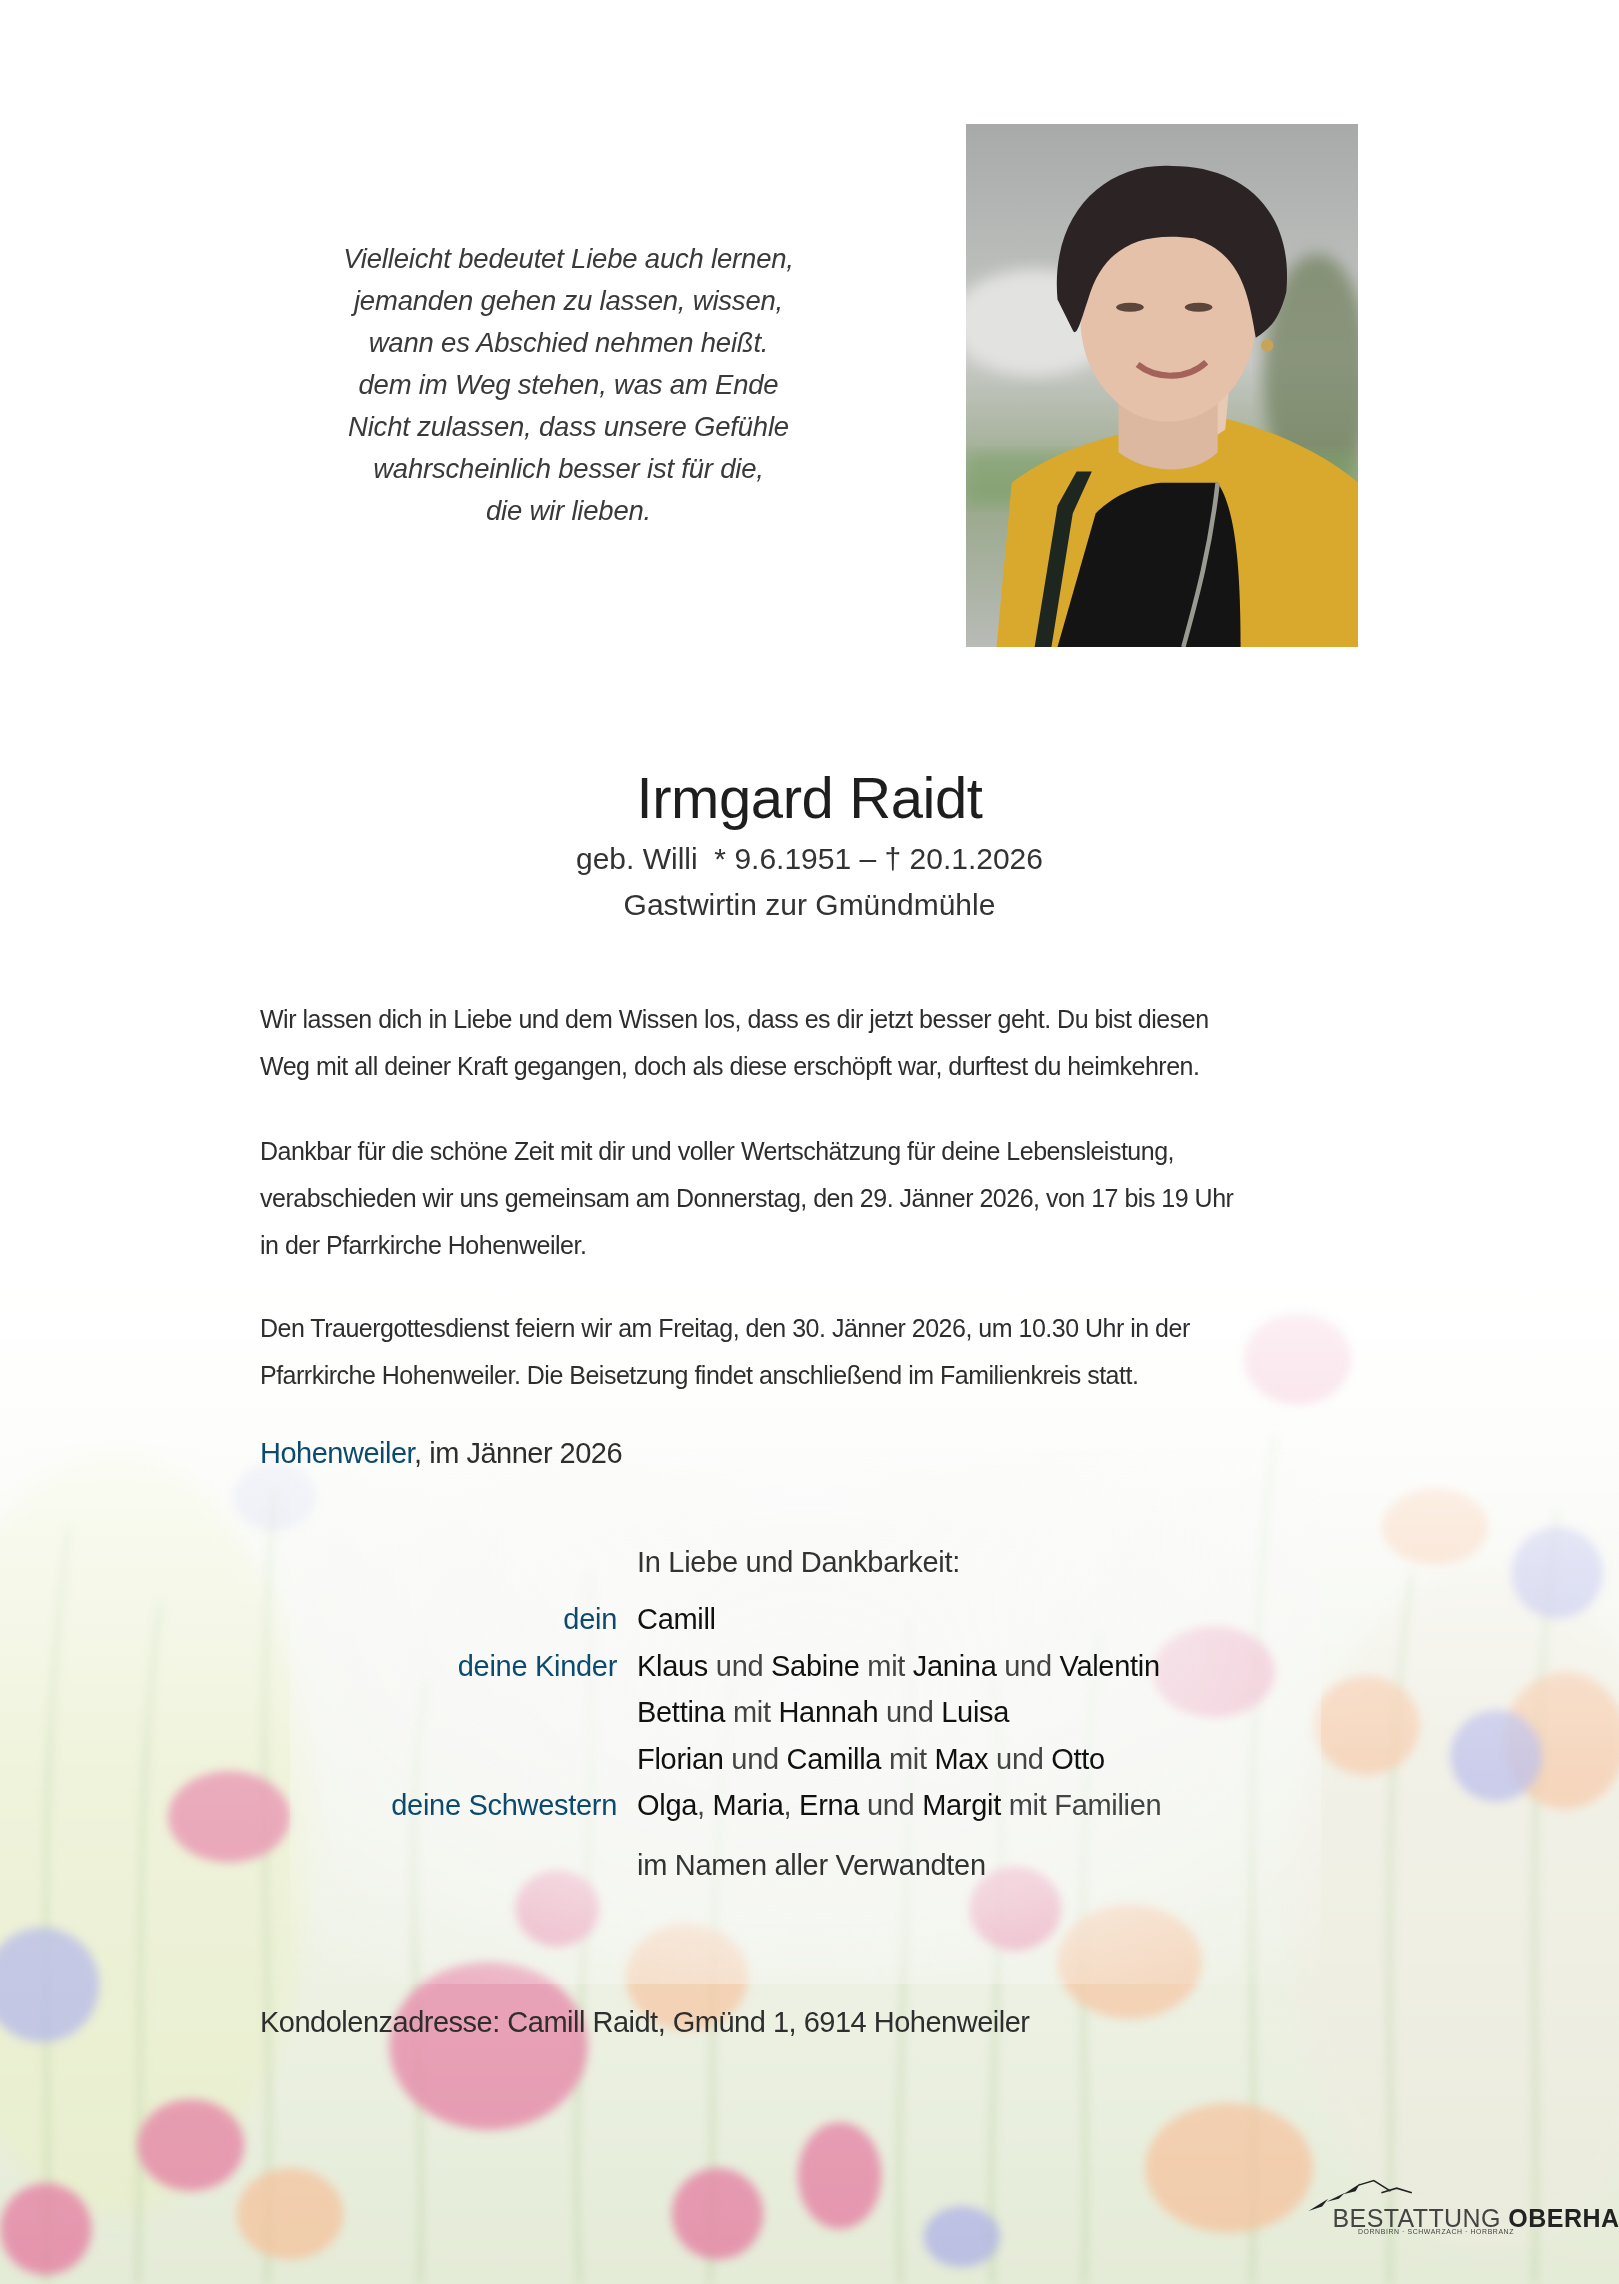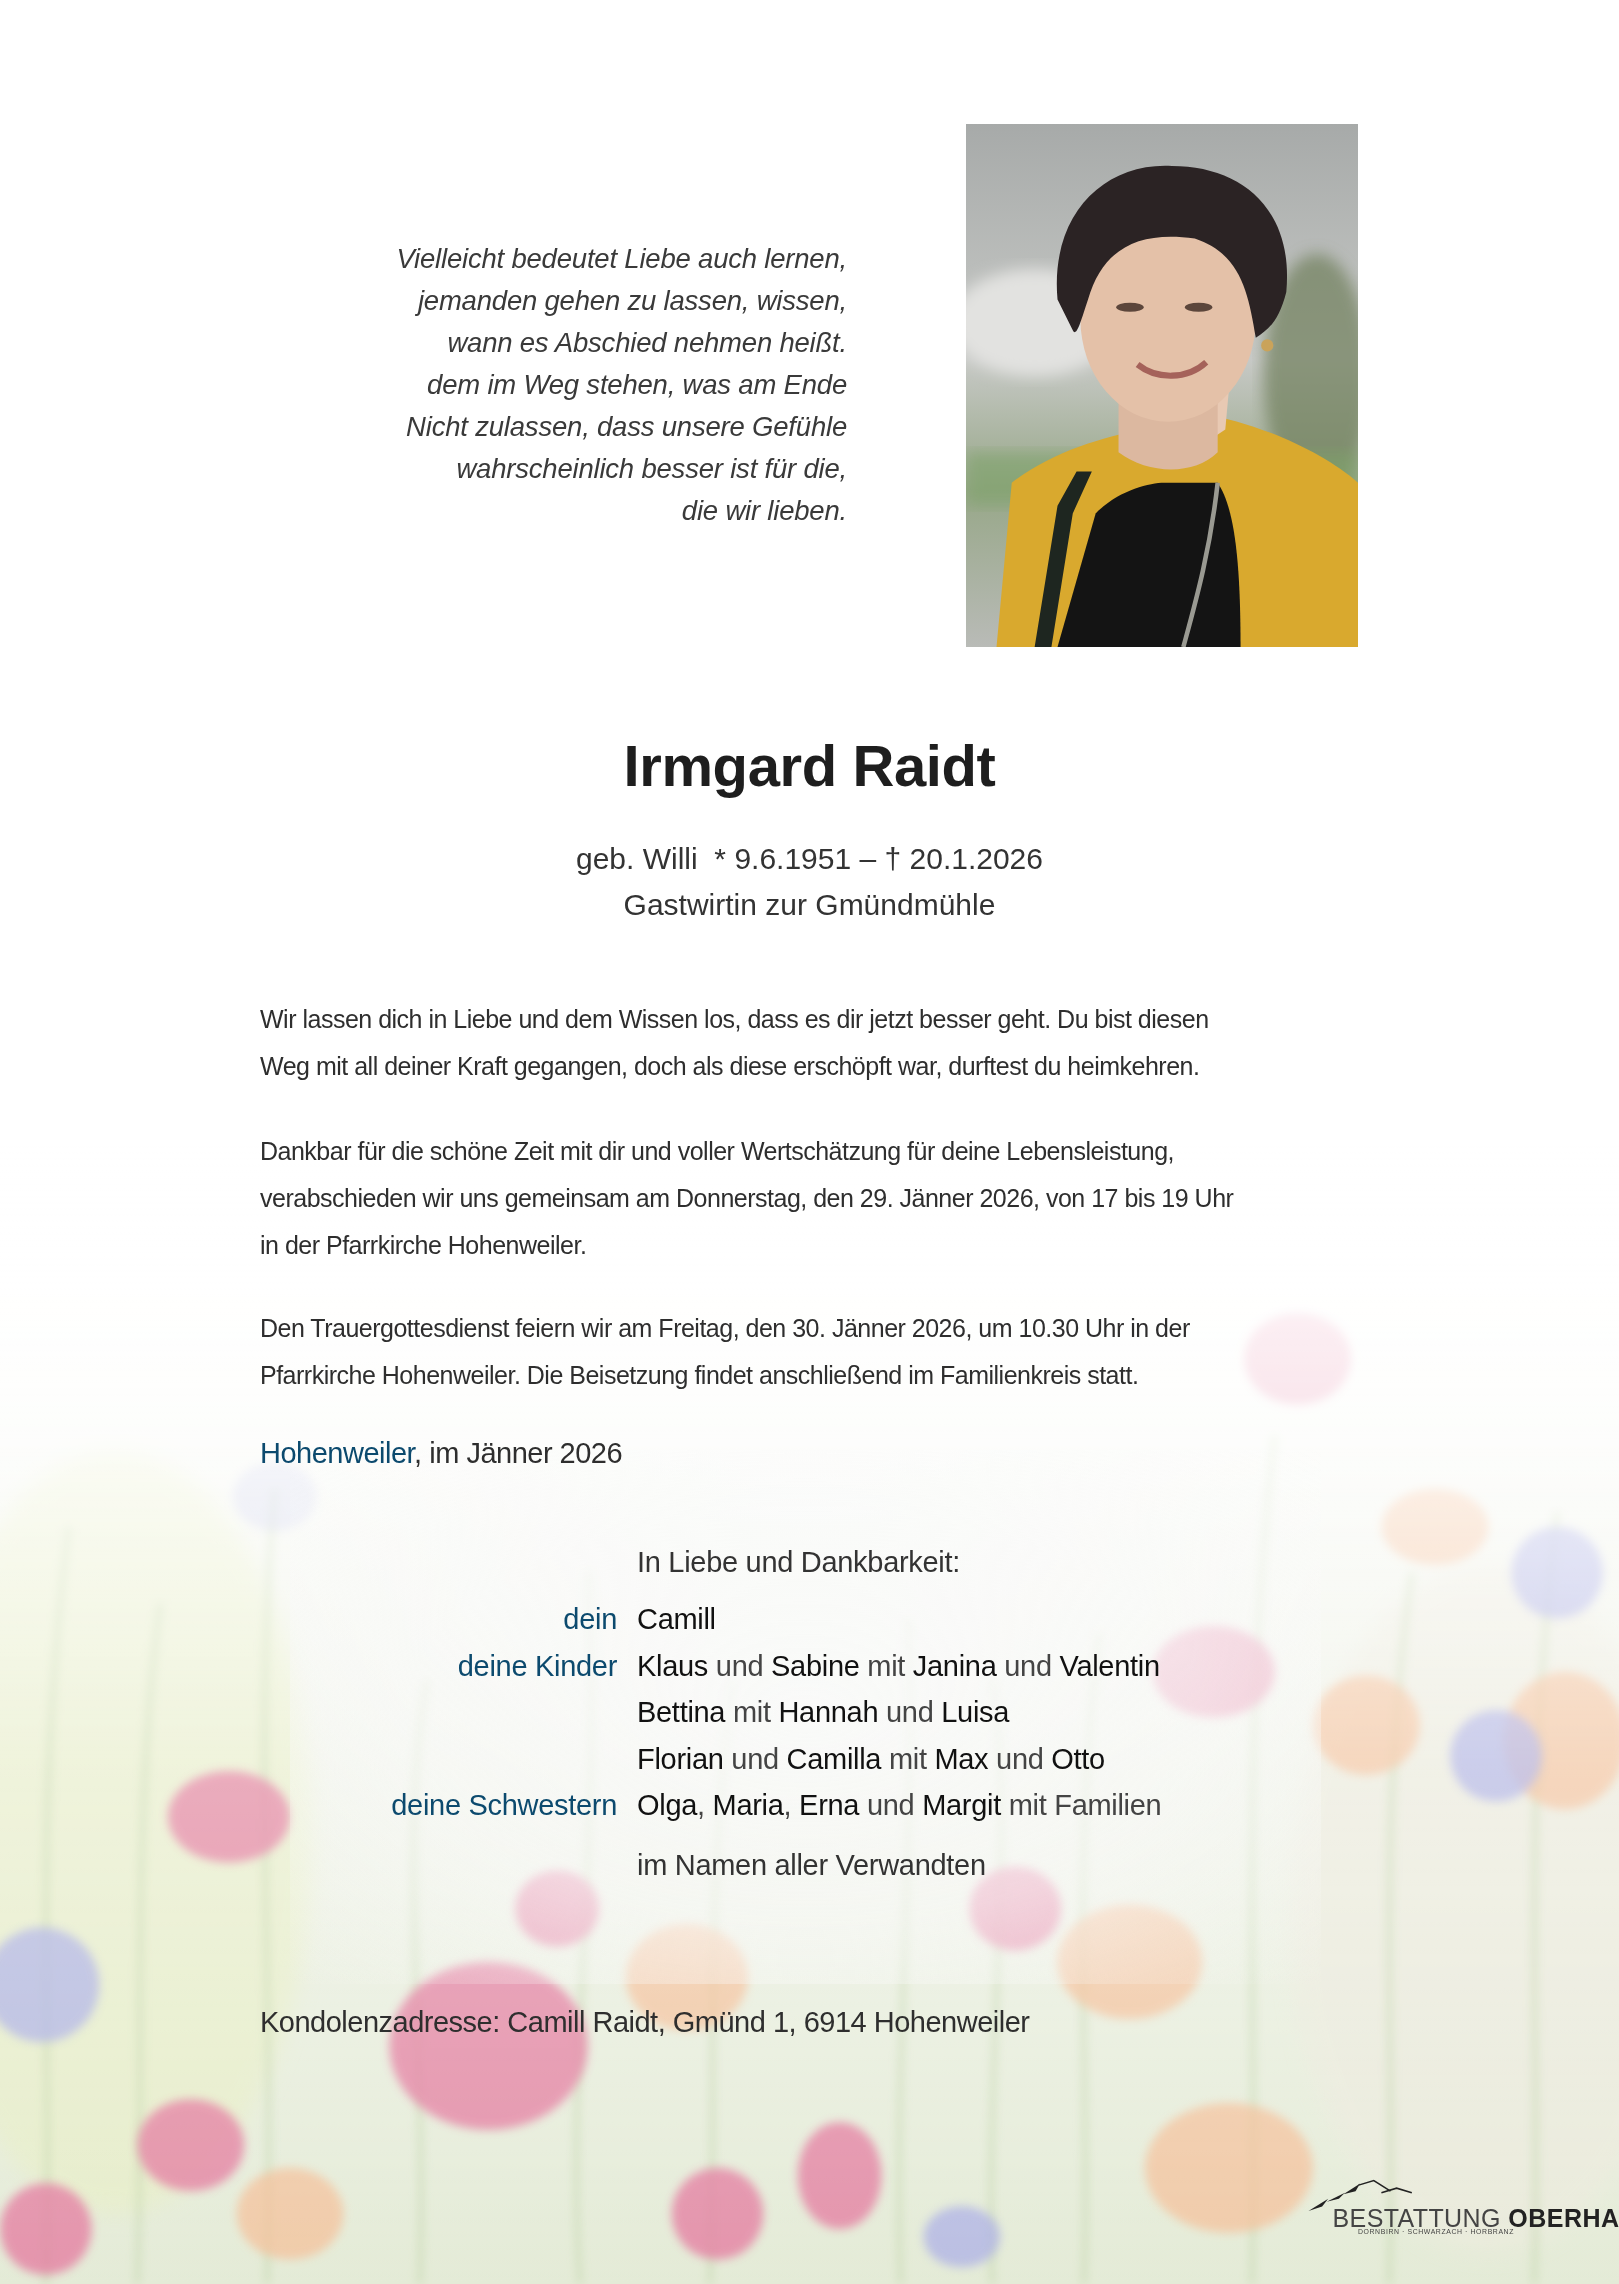--- a/index.html
+++ b/index.html
@@ -19,36 +19,36 @@
     background: linear-gradient(to bottom, rgba(255,255,255,1) 0%, rgba(255,255,255,0.82) 25%, rgba(255,255,255,0.45) 55%, rgba(255,255,255,0.30) 100%);
   }
   .center-fog {
     position: absolute; left: 290px; top: 1450px; width: 1031px; height: 534px;
     background: radial-gradient(ellipse at center, rgba(250,250,250,0.85) 0%, rgba(250,250,250,0.55) 55%, rgba(250,250,250,0) 100%);
   }
 
   
   .quote {
     position: absolute; left: 290px; top: 238px; width: 557px;
-    text-align: right; font-style: italic; font-size: 27.5px; line-height: 42px;
+    text-align: center; font-style: italic; font-size: 27.5px; line-height: 42px;
     color: #3a3a3a; font-weight: 300; letter-spacing: -0.2px;
   }
   .quote div { white-space: nowrap; }
 
   
   .photo {
     position: absolute; left: 966px; top: 124px; width: 392px; height: 523px;
     overflow: hidden; background: #b9bcb8;
   }
   .photo svg { width: 100%; height: 100%; display: block; }
 
   
   .name {
-    position: absolute; left: 0; width: 1619px; top: 732px; text-align: center;
-    font-size: 58px; color: #1e1e1e; font-weight: 700; letter-spacing: -0.4px;
+    position: absolute; left: 0; width: 1619px; top: 764px; text-align: center;
+    font-size: 58px; color: #1e1e1e; font-weight: 400; letter-spacing: -0.4px;
   }
   .dates {
     position: absolute; left: 0; width: 1619px; top: 842px; text-align: center;
     font-size: 30px; color: #333;
   }
   .occupation {
     position: absolute; left: 0; width: 1619px; top: 888px; text-align: center;
     font-size: 30px; color: #333;
   }
 

